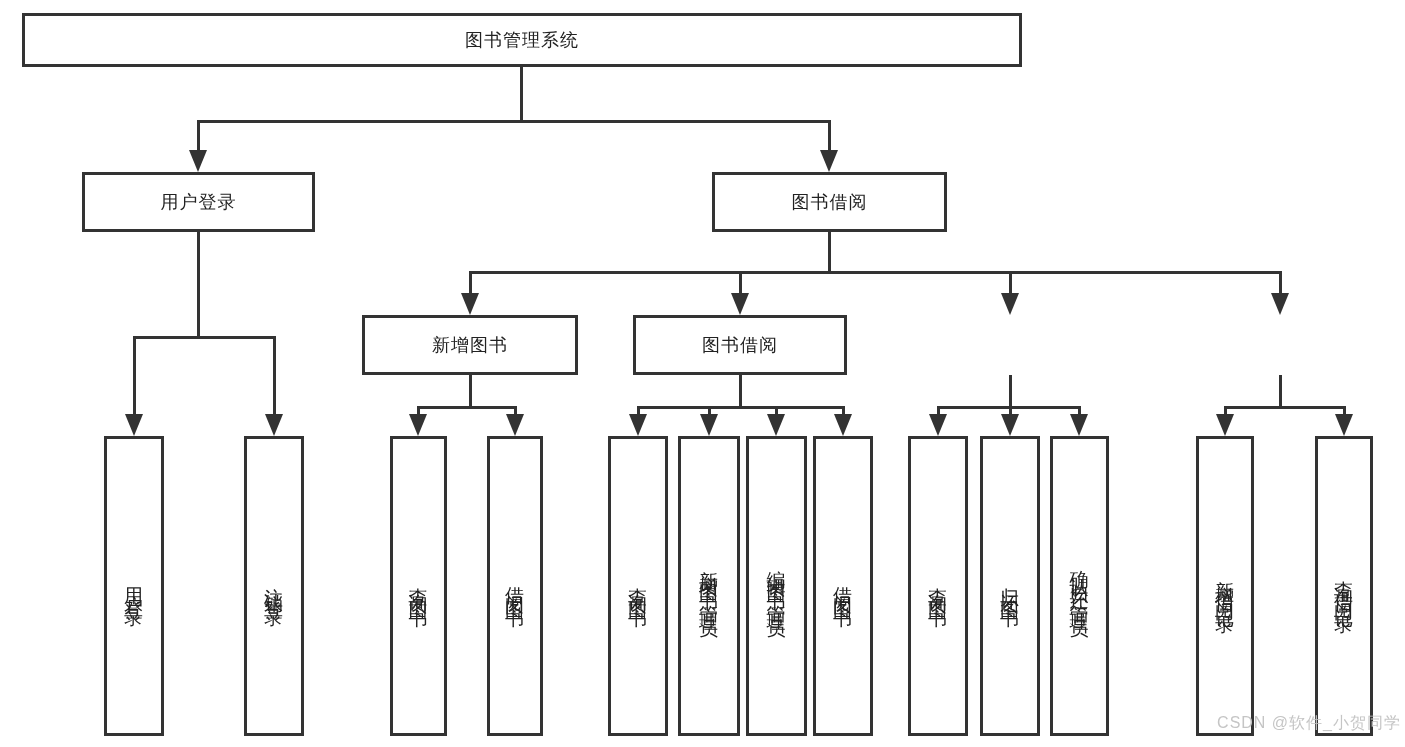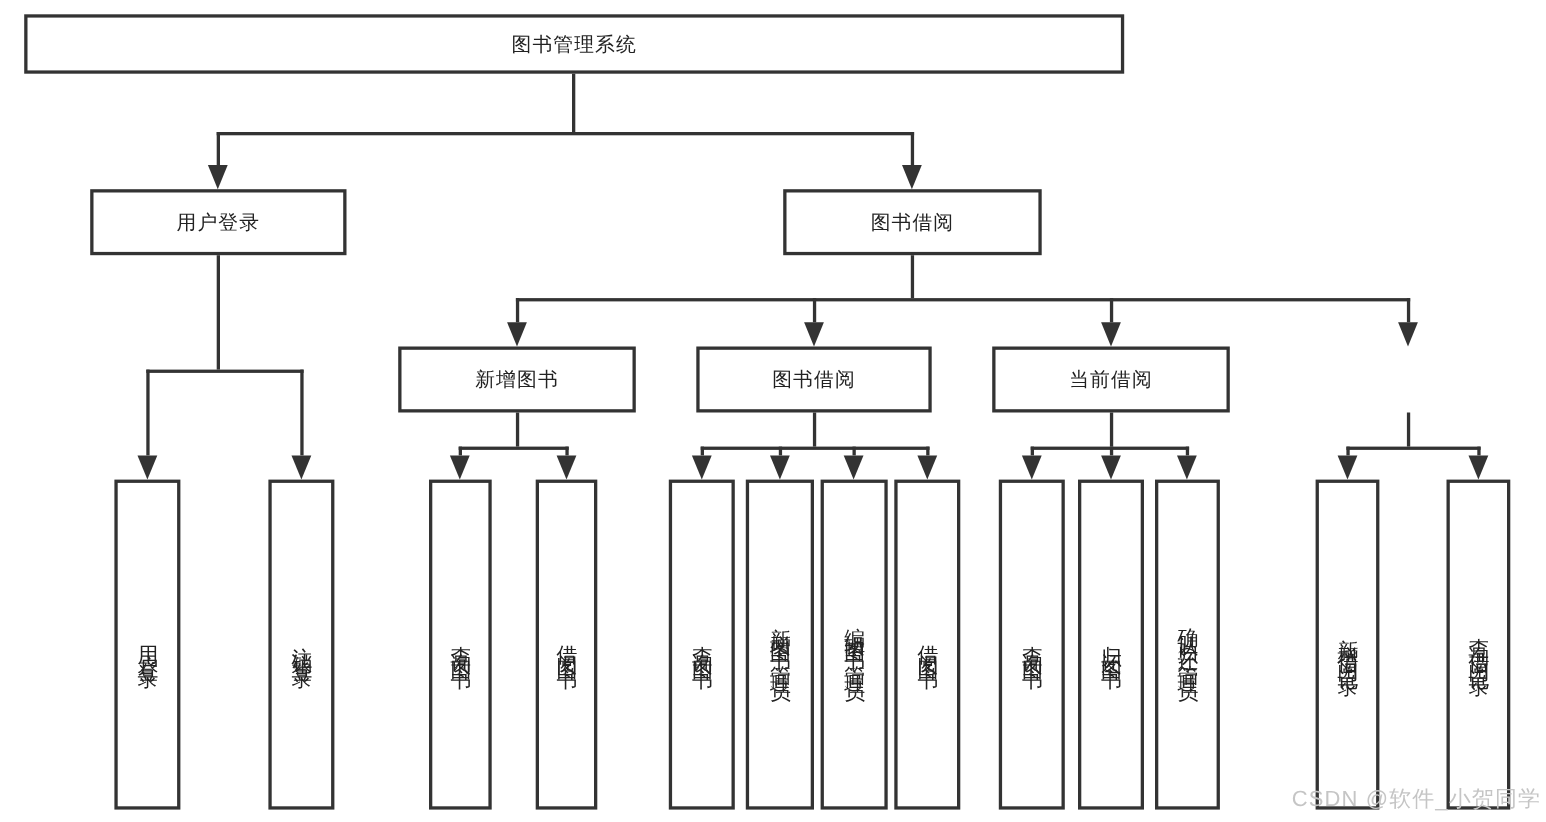--- a/index.html
+++ b/index.html
@@ -40,21 +40,21 @@
     position: absolute;
     width: 0; height: 0;
     border-left: 9px solid transparent;
     border-right: 9px solid transparent;
     border-top: 22px solid #333333;
   }
   .watermark {
     position: absolute;
     right: 4px;
     top: 713px;
-    font-size: 20px;
+    font-size: 16px;
     color: #c5c5c5;
     letter-spacing: 1px;
     z-index: 5;
     white-space: nowrap;
   }
 </style>
 </head>
 <body>
 
 <div class="canvas">
@@ -68,23 +68,20 @@
   </div>
   <div class="node" style="left:712px;top:172px;width:235px;height:60px;">
     <span class="lbl">图书借阅</span>
   </div>
 
   <div class="node" style="left:362px;top:315px;width:216px;height:60px;">
     <span class="lbl">新增图书</span>
   </div>
   <div class="node" style="left:633px;top:315px;width:214px;height:60px;">
     <span class="lbl">图书借阅</span>
-  </div>
-  <div class="node" style="left:902px;top:315px;width:216px;height:60px;">
-    <span class="lbl">当前借阅</span>
   </div>
 
   <div class="node vertical" style="left:104px;top:436px;width:60px;height:300px;">
     <span class="lbl">用户登录</span>
   </div>
   <div class="node vertical" style="left:244px;top:436px;width:60px;height:300px;">
     <span class="lbl">注销登录</span>
   </div>
 
   <div class="node vertical" style="left:390px;top:436px;width:57px;height:300px;">

